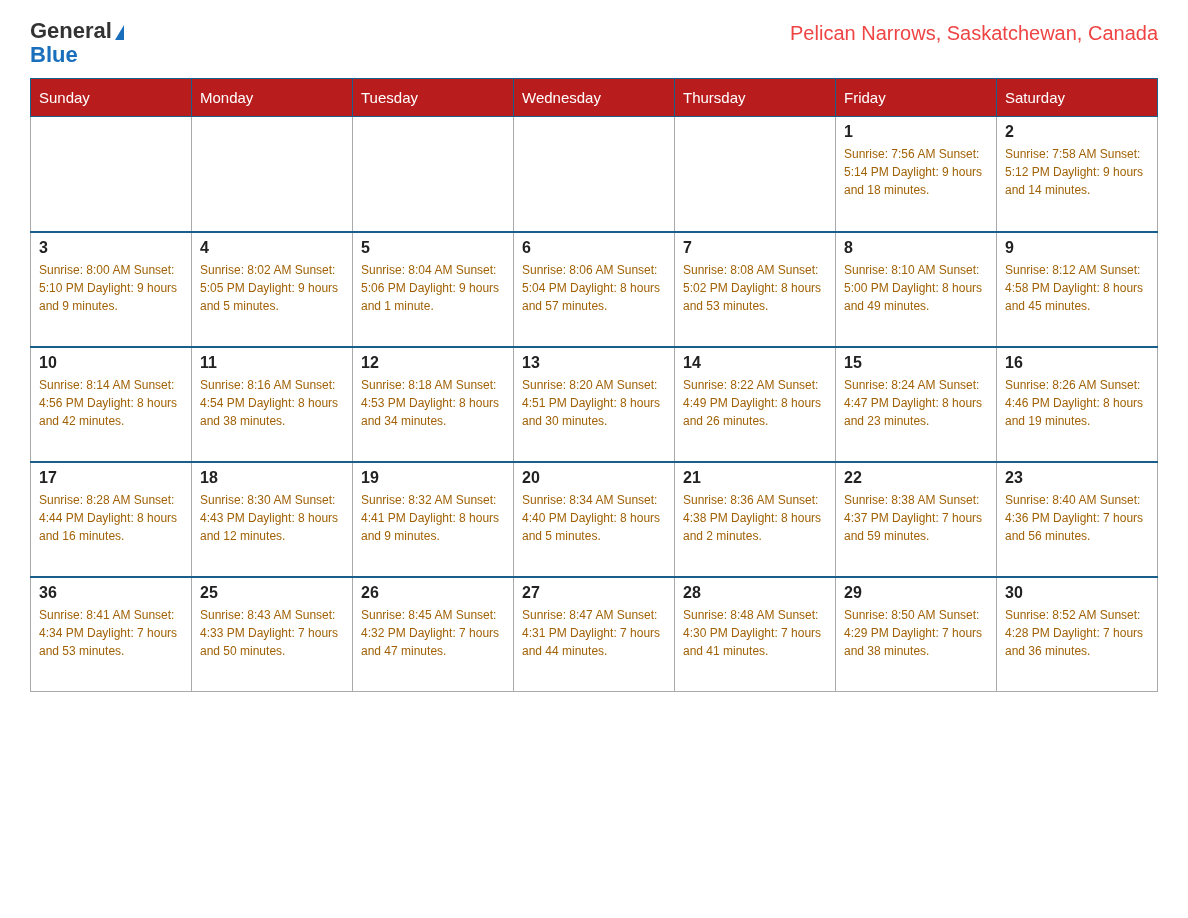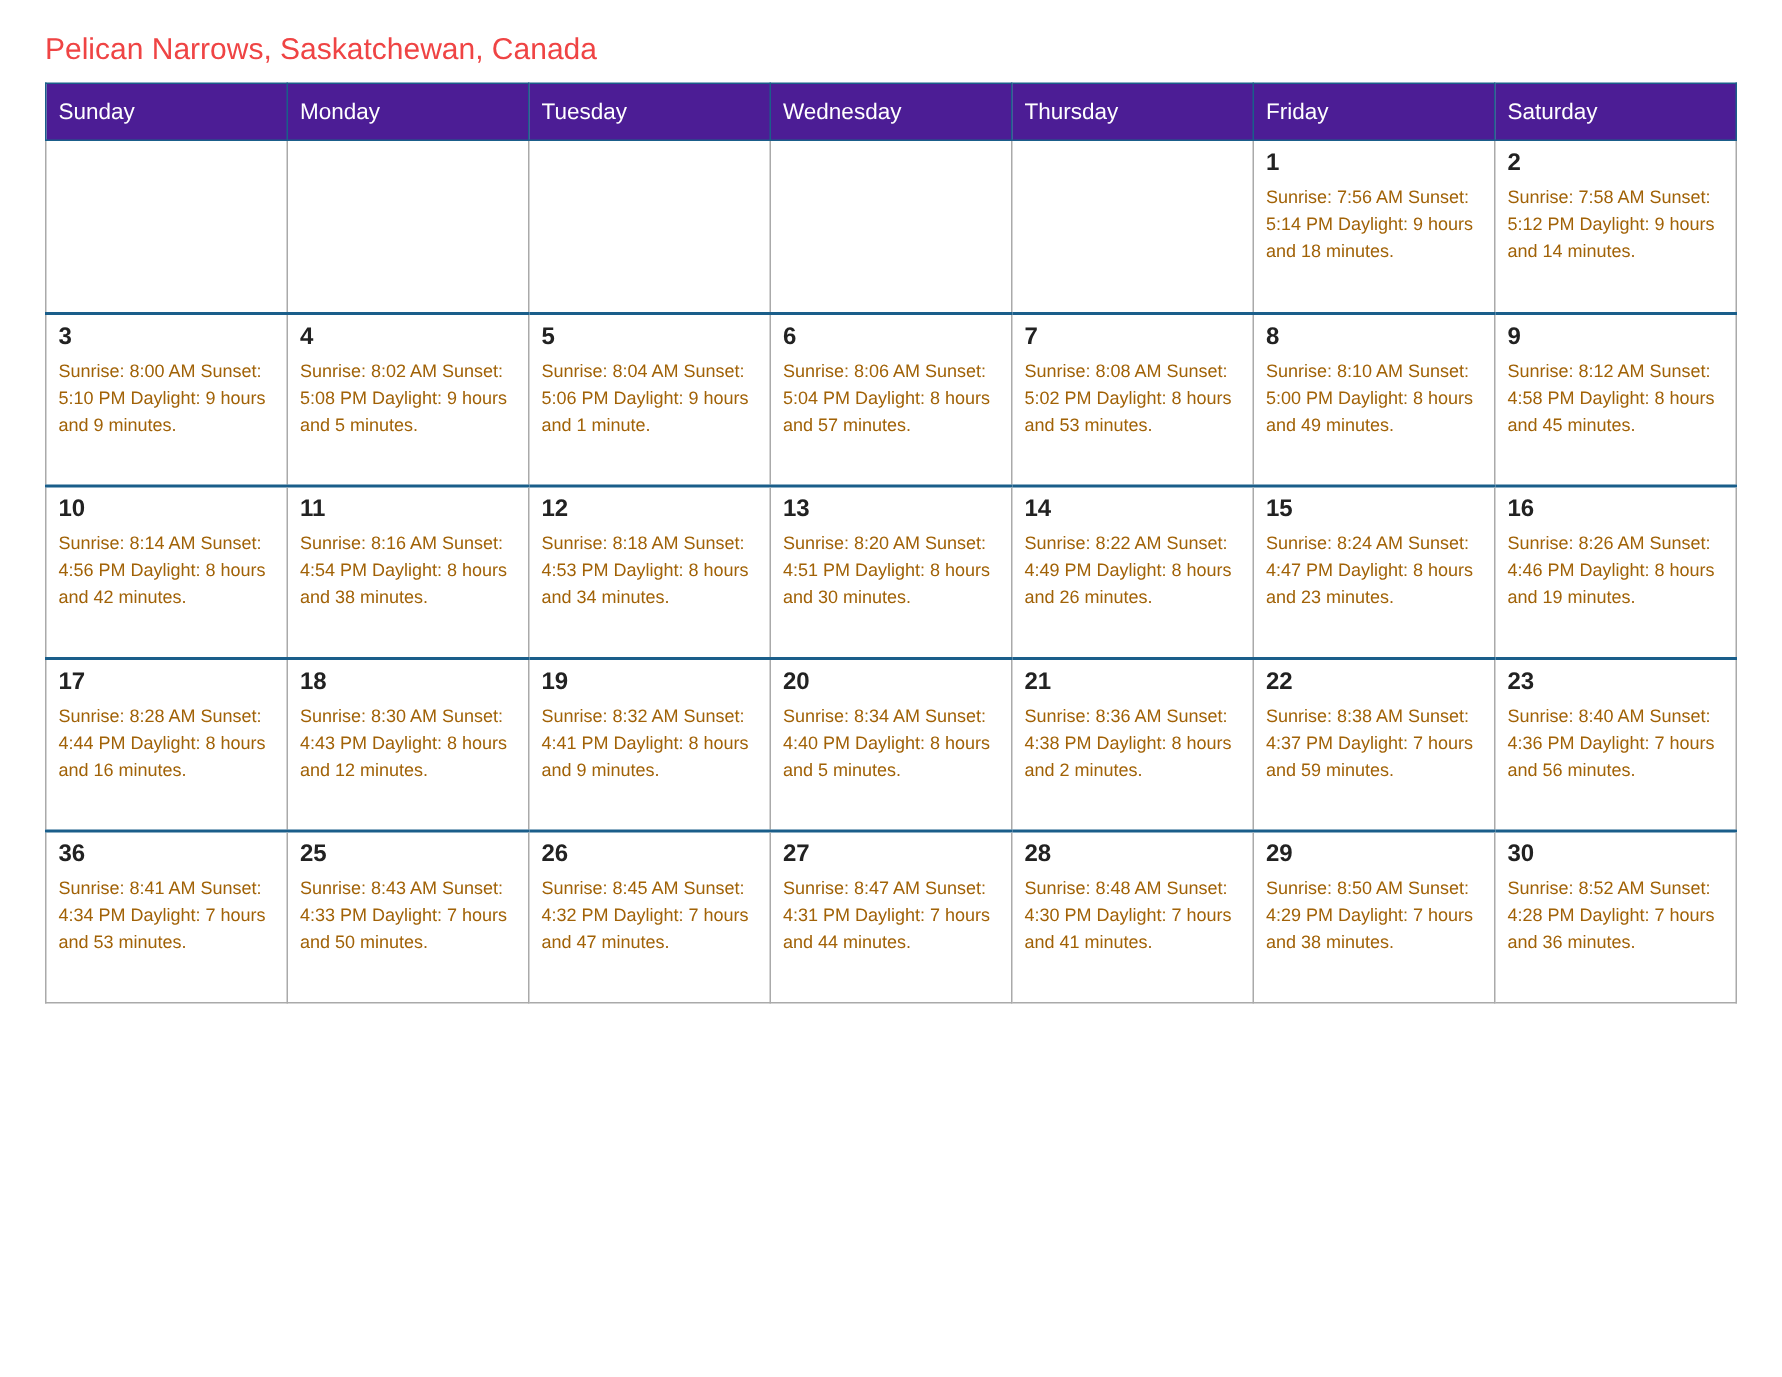--- a/index.html
+++ b/index.html
@@ -46,21 +46,21 @@
       font-size: 20px;
       color: #ef4444;
       margin-top: 2px;
     }
     .calendar-table {
       width: 100%;
       border-collapse: collapse;
       margin-top: 10px;
     }
     .calendar-table th {
-      background-color: #4c1d95;
+      background-color: #b91c1c;
       color: #fff;
       padding: 10px 8px;
       text-align: left;
       font-size: 15px;
       font-weight: normal;
       border: 1px solid #1a5e8a;
     }
     .calendar-table td {
       border: 1px solid #aaa;
       vertical-align: top;
@@ -85,20 +85,26 @@
       background: #fff;
     }
     .row-divider td {
       border-top: 2px solid #1a5e8a;
     }
   </style>
 </head>
 <body>
 
 <div class="header-area">
+  <div class="logo-area">
+    <div class="logo-text">
+      General<span style="display:inline-block;width:0;height:0;border-left:9px solid transparent;border-right:0;border-bottom:15px solid #1a6fbd;margin-left:3px;vertical-align:middle;"></span>
+    </div>
+    <div class="logo-line2">Blue</div>
+  </div>
   <div class="title-area">
     <div class="location-title">Pelican Narrows, Saskatchewan, Canada</div>
   </div>
 </div>
 
 <table class="calendar-table" id="cal-table">
   <thead>
     <tr id="header-row">
         <th>Sunday</th>
         <th>Monday</th>
@@ -135,21 +141,21 @@
         <td>
           <span class="day-number">3</span>
           <div class="day-info">Sunrise: 8:00 AM
 Sunset: 5:10 PM
 Daylight: 9 hours
 and 9 minutes.</div>
         </td>
         <td>
           <span class="day-number">4</span>
           <div class="day-info">Sunrise: 8:02 AM
-Sunset: 5:08 PM
+Sunset: 5:05 PM
 Daylight: 9 hours
 and 5 minutes.</div>
         </td>
         <td>
           <span class="day-number">5</span>
           <div class="day-info">Sunrise: 8:04 AM
 Sunset: 5:06 PM
 Daylight: 9 hours
 and 1 minute.</div>
         </td>

